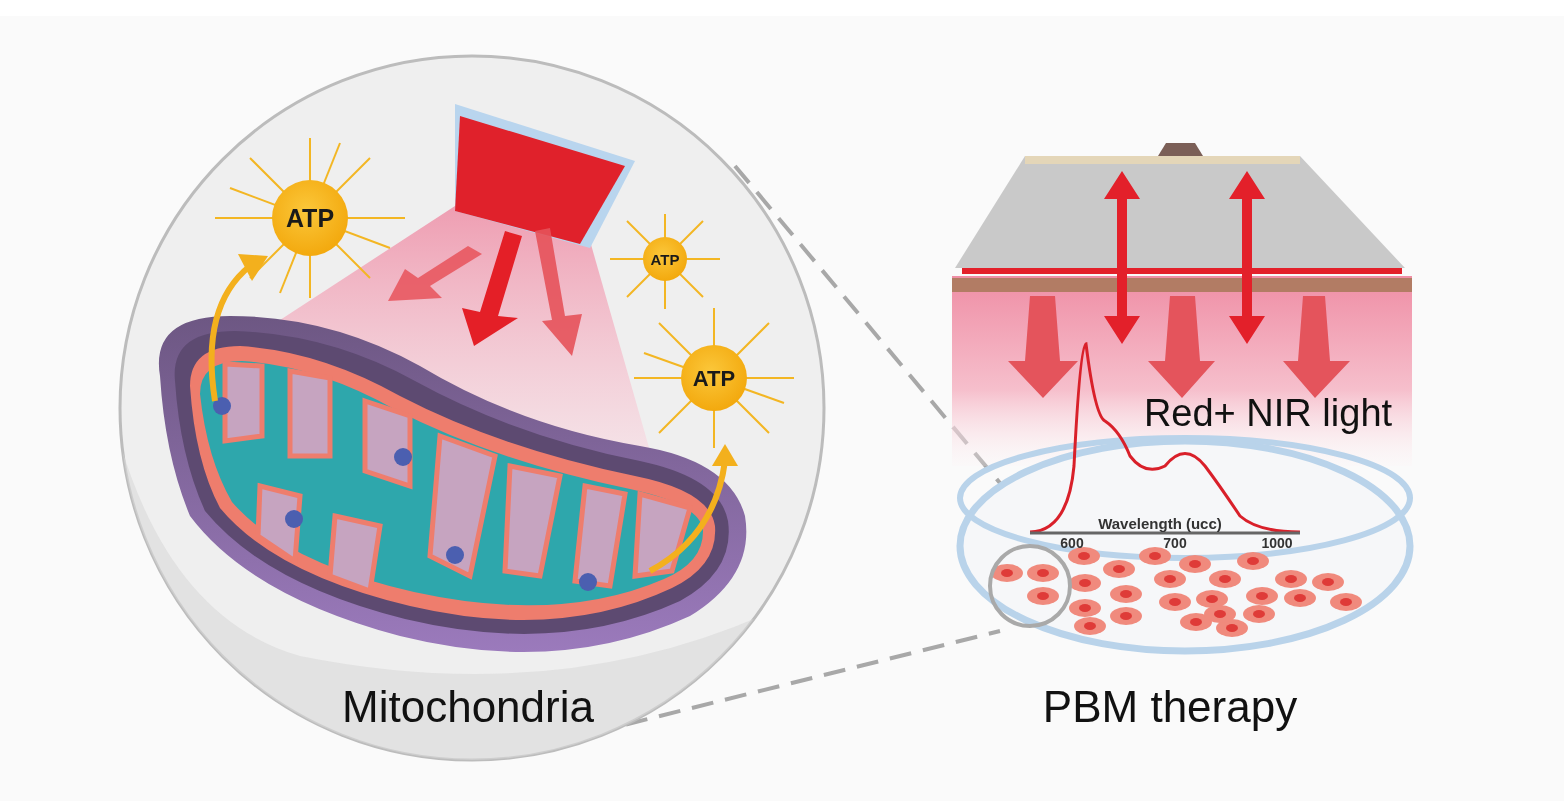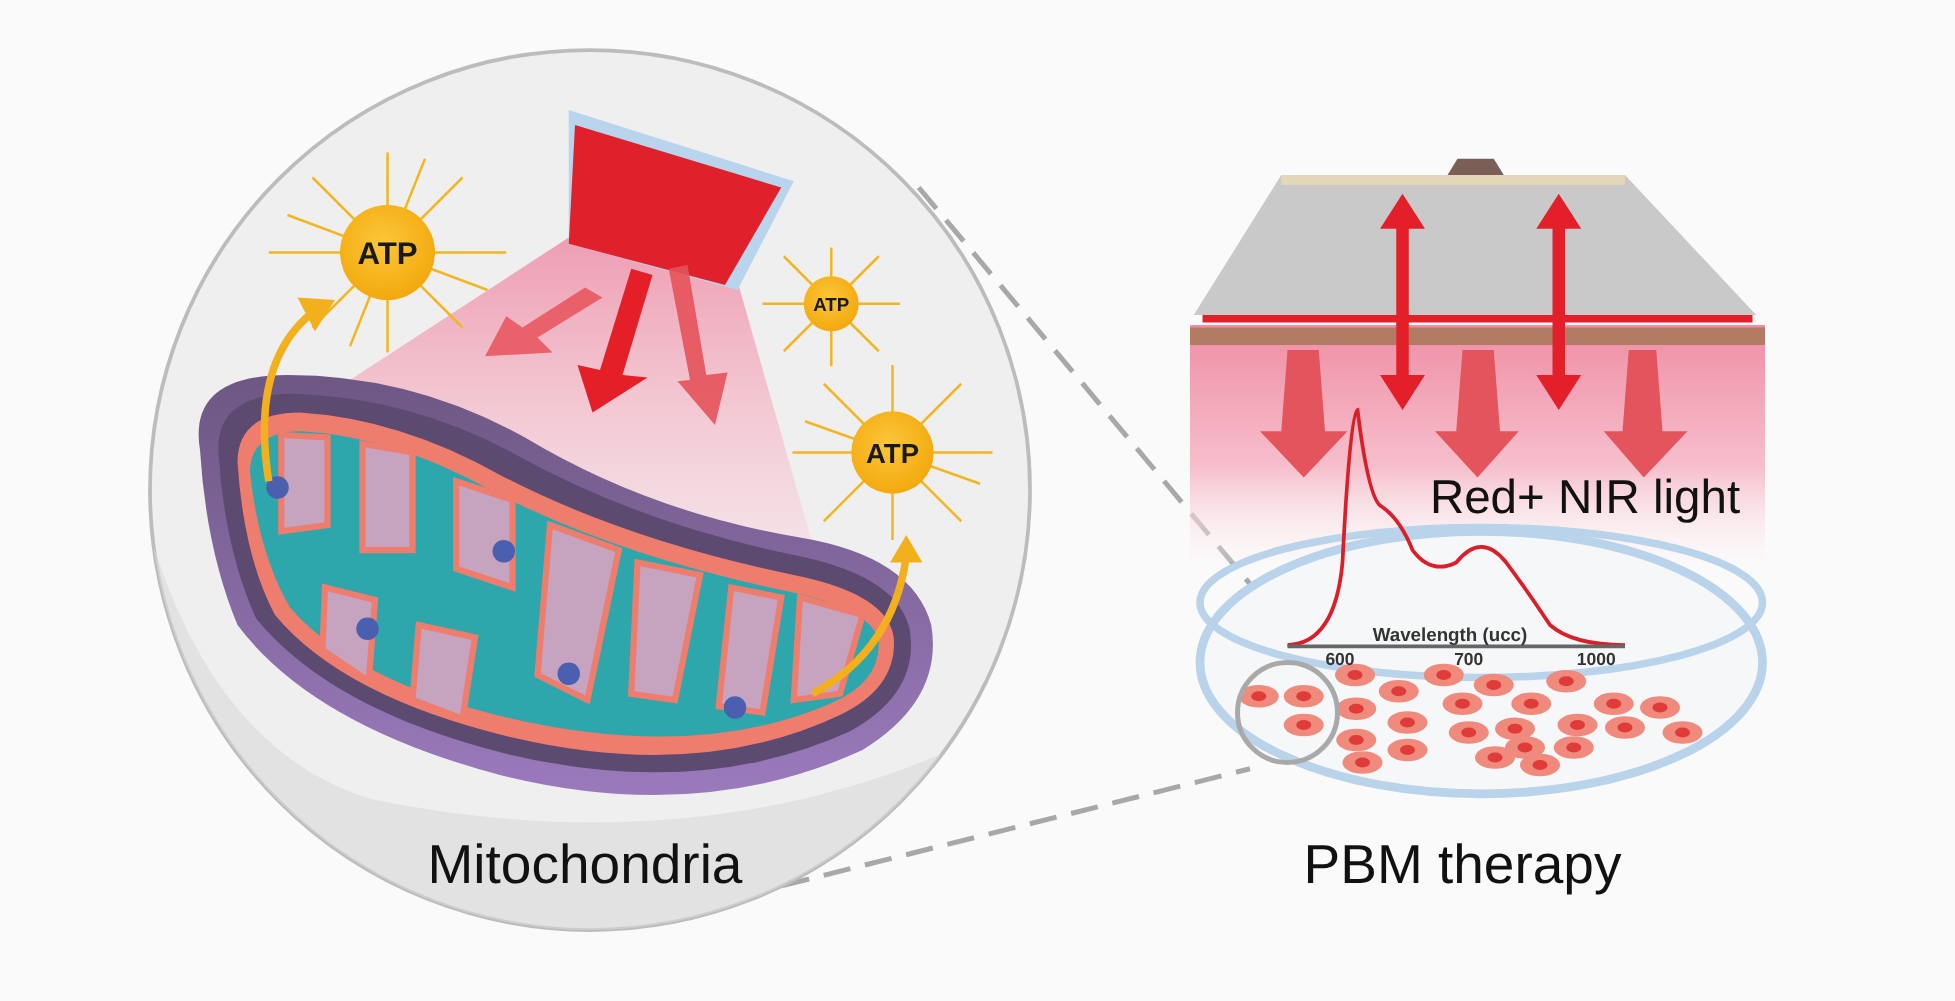--- a/index.html
+++ b/index.html
@@ -1,17 +1,17 @@
 <!DOCTYPE html>
 <html><head>
 <meta charset="utf-8">
 <style>
   html, body { margin: 0; padding: 0; background: #ffffff; }
   body { width: 1564px; height: 801px; overflow: hidden; position: relative; font-family: "Liberation Sans", sans-serif; }
-  #stage { position: absolute; left: 0; top: 0; width: 1564px; height: 583px; }
+  #stage { position: absolute; left: 0; top: 16px; width: 1564px; height: 583px; }
   svg text { font-family: "Liberation Sans", sans-serif; }
 </style>
 </head>
 <body>
 
 <div id="stage">
 <svg width="1564" height="801" viewBox="0 0 1564 801" xmlns="http://www.w3.org/2000/svg">
   <defs>
     <linearGradient id="beamGrad" x1="0" y1="0" x2="0" y2="1">
       <stop offset="0" stop-color="#ee8aa3" stop-opacity="0.95"></stop>

